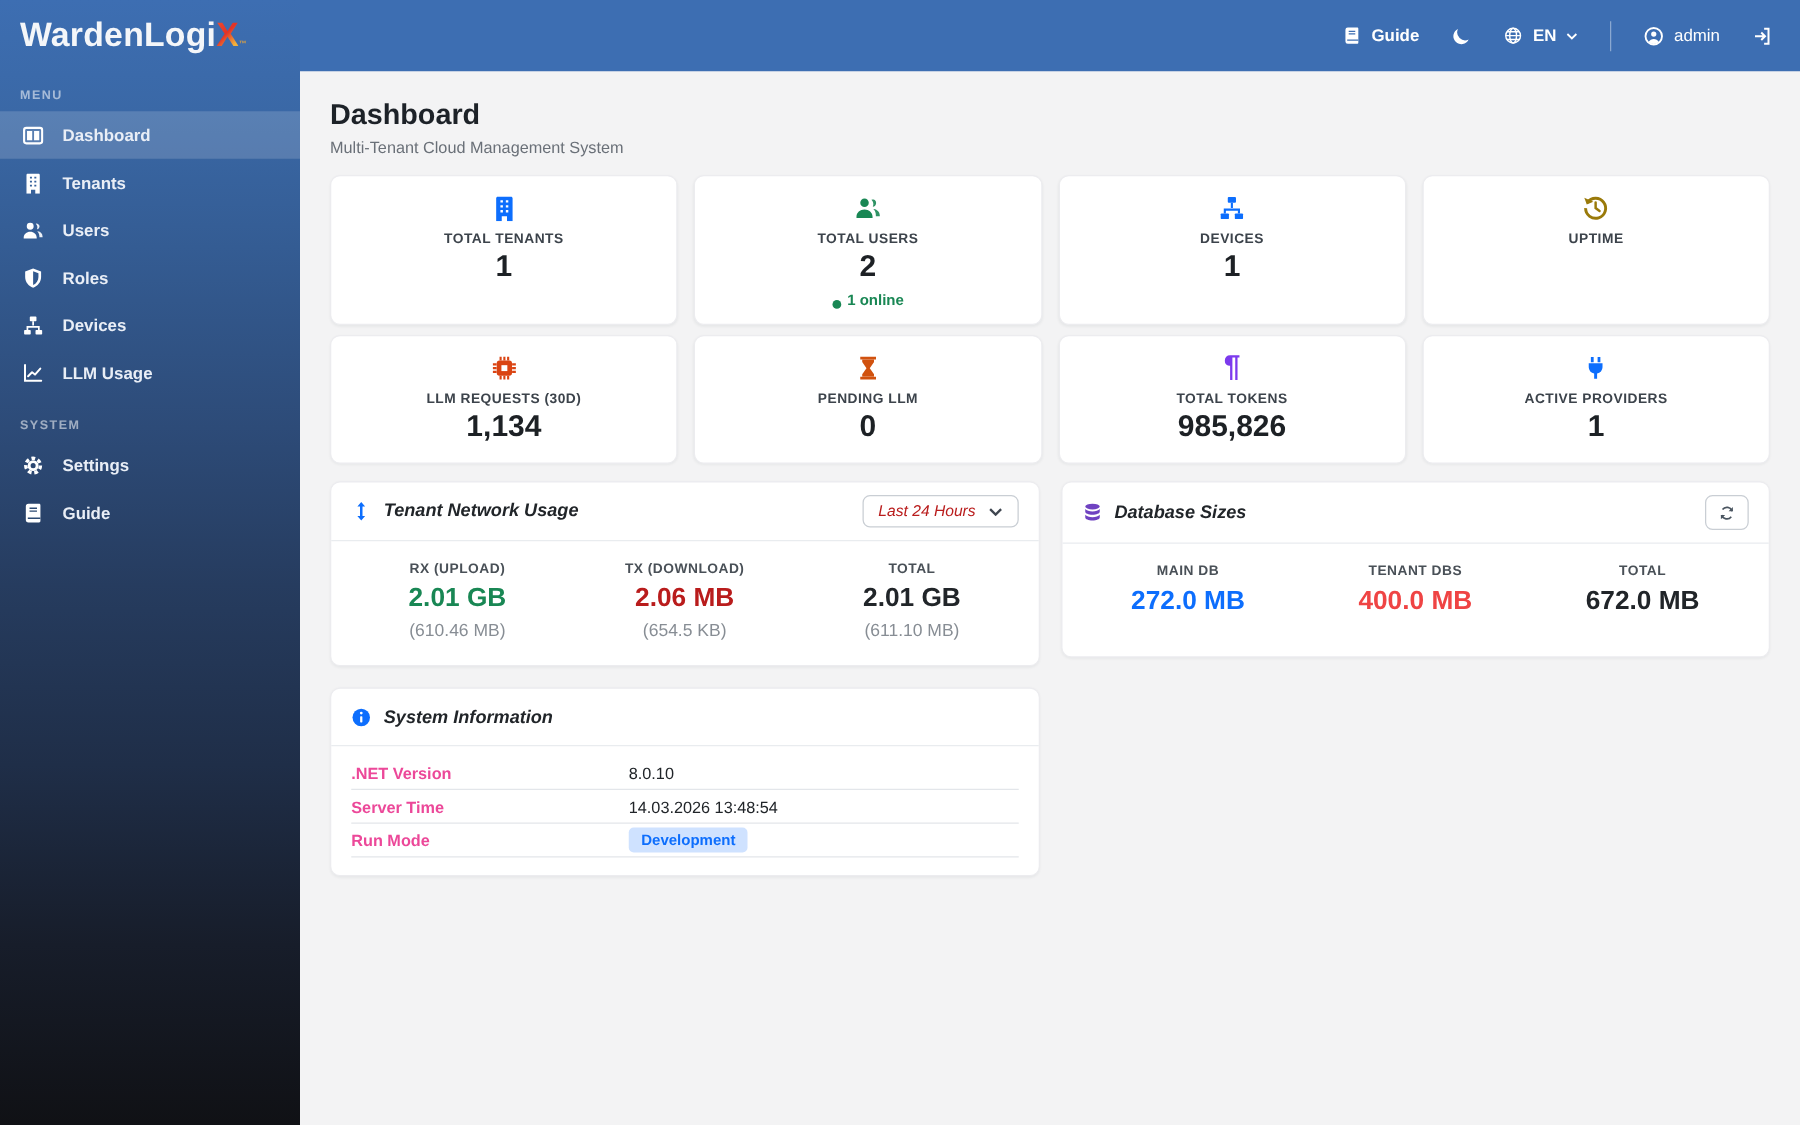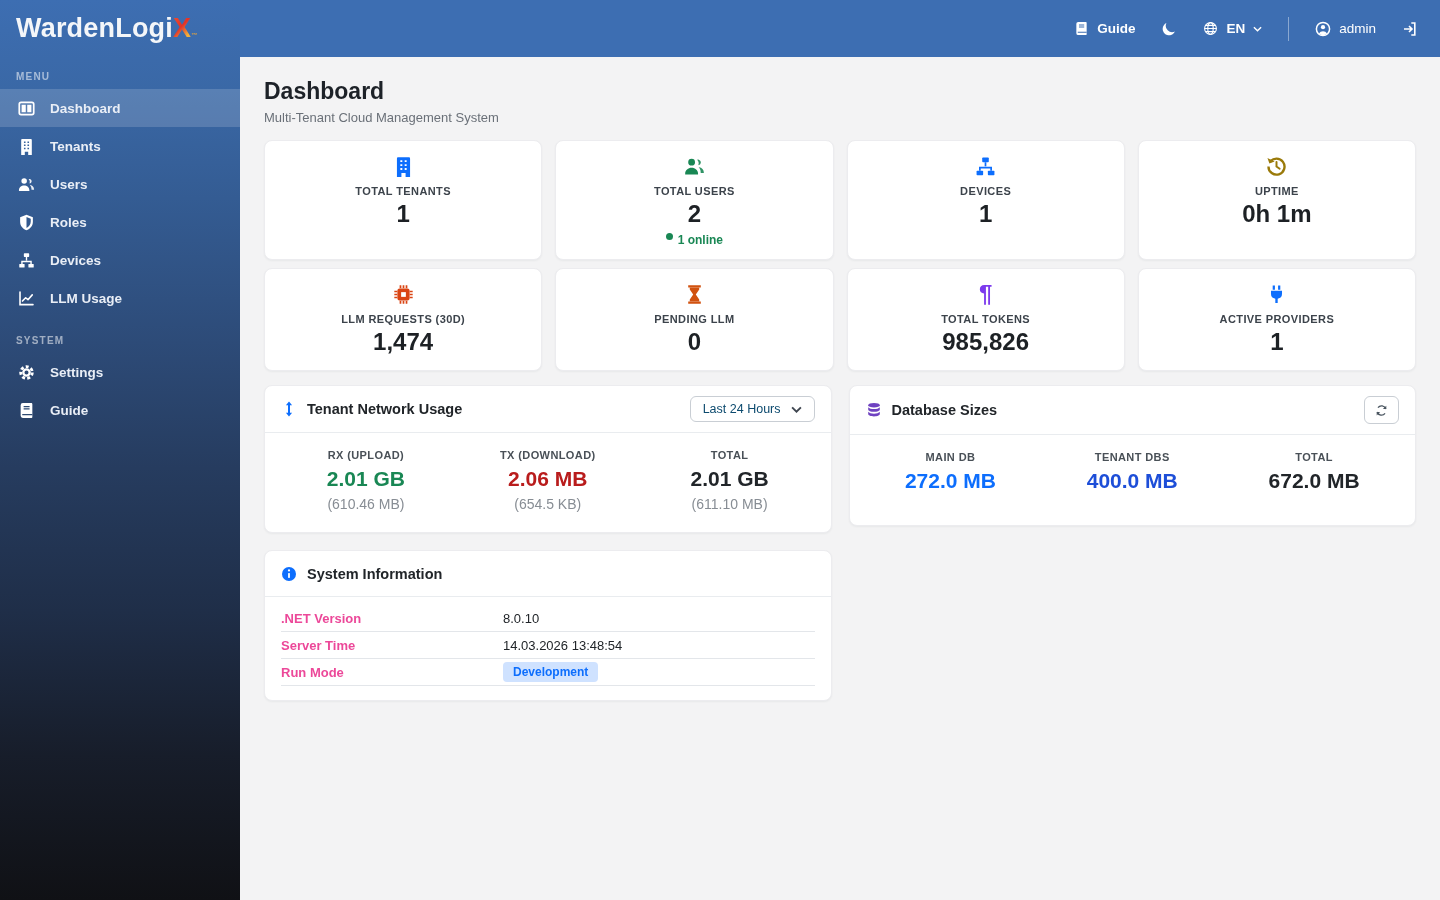--- a/index.html
+++ b/index.html
@@ -47,36 +47,37 @@
   .stats-grid { margin-top:15px; display:grid; grid-template-columns:repeat(4,1fr); grid-template-rows:120px 103px; gap:8px 13px; }
   .card {
     background:#fff; border:1px solid #ececef; border-radius:8px;
     box-shadow:0 1px 2px rgba(20,30,45,.05); text-align:center; padding-top:14px;
   }
   .card .stat-icon { height:22px; display:flex; align-items:center; justify-content:center; }
   .card .stat-icon svg { width:21px; height:21px; }
   .card .stat-icon .glyph { font-size:24px; font-weight:700; line-height:20px; }
   .stat-label { margin-top:8px; font-size:11px; font-weight:700; letter-spacing:.4px; color:#3c434b; }
   .stat-value { margin-top:3px; font-size:24px; font-weight:700; color:#1d2125; }
-  .stat-sub { margin-top:5px; font-size:12px; font-weight:600; color:#198754; display:flex; align-items:flex-start; justify-content:center; gap:5px; }
+  .stat-sub { margin-top:5px; font-size:12px; font-weight:600; color:#198754; display:flex; align-items:flex-end; justify-content:center; gap:5px; }
   .stat-sub .dot { width:7px; height:7px; border-radius:50%; background:#198754; display:inline-block; }
 
   
   .panels-grid { margin-top:14px; display:grid; grid-template-columns:1fr 1fr; gap:17px; align-items:start; }
   .panel { background:#fff; border:1px solid #ececef; border-radius:8px; box-shadow:0 1px 2px rgba(20,30,45,.05); }
   .panel-header {
     display:flex; align-items:center; gap:10px; padding:10px 16px; min-height:46px;
     border-bottom:1px solid #e9ecef;
+    font-style:italic;
   }
   .panel-title { font-size:14.5px; font-weight:600; color:#212529; }
   .panel-header .spacer { flex:1; }
   .panel-header svg.hicon { width:16px; height:16px; display:block; }
   .fake-select {
     display:flex; align-items:center; gap:10px; border:1px solid #c9ced4; border-radius:6px;
-    background:#fff; padding:5px 12px; font-size:12.5px; color:#0c4a6e; cursor:pointer;
+    background:#fff; padding:5px 12px; font-size:12.5px; color:#b91c1c; cursor:pointer;
   }
   .icon-btn {
     width:35px; height:28px; border:1px solid #c9ced4; border-radius:6px; background:#fff;
     display:flex; align-items:center; justify-content:center; cursor:pointer; color:#4a5560;
   }
   .icon-btn svg { width:13px; height:13px; }
 
   .metric-row { display:grid; grid-template-columns:1fr 1fr 1fr; text-align:center; padding:16px 10px 20px; }
   .metric-label { font-size:11px; font-weight:700; letter-spacing:.4px; color:#495057; }
   .metric-value { margin-top:6px; font-size:21px; font-weight:700; }
@@ -281,35 +282,34 @@
 
     <div class="card">
       <div class="stat-icon" style="color: rgb(154, 122, 10);">
         <svg viewBox="0 0 16 16">
             <path fill="none" stroke="currentColor" stroke-width="1.8" d="M3 4.6A6.1 6.1 0 1 1 1.9 8"></path>
             <path fill="currentColor" d="M1.1 1.6l1.5 4.2 4-1.7z"></path>
             <path fill="none" stroke="currentColor" stroke-width="1.5" stroke-linecap="round" d="M8 4.6V8l2.4 1.7"></path>
           </svg>
       </div>
       <div class="stat-label">UPTIME</div>
-      <div class="stat-value">0h 1m</div>
     </div>
 
     <div class="card">
       <div class="stat-icon" style="color: rgb(218, 68, 19);">
         <svg viewBox="0 0 16 16">
             <g stroke="currentColor" stroke-width="1.3">
               <rect x="4" y="4" width="8" height="8" rx="1" fill="currentColor"></rect>
               <path d="M5.7 1v2.3M8 1v2.3M10.3 1v2.3M5.7 12.7V15M8 12.7V15M10.3 12.7V15M1 5.7h2.3M1 8h2.3M1 10.3h2.3M12.7 5.7H15M12.7 8H15M12.7 10.3H15"></path>
             </g>
             <rect x="6.2" y="6.2" width="3.6" height="3.6" fill="#fff"></rect>
           </svg>
       </div>
       <div class="stat-label">LLM REQUESTS (30D)</div>
-      <div class="stat-value">1,474</div>
+      <div class="stat-value">1,134</div>
     </div>
 
     <div class="card">
       <div class="stat-icon" style="color: rgb(209, 82, 15);">
         <svg viewBox="0 0 16 16">
             <path fill="currentColor" d="M3.2 1h9.6v1.7H3.2zM3.2 13.3h9.6V15H3.2zM4.4 2.9h7.2v1.3L9 8l2.6 3.8v1.3H4.4v-1.3L7 8 4.4 4.2z"></path>
           </svg>
       </div>
       <div class="stat-label">PENDING LLM</div>
       <div class="stat-value">0</div>
@@ -388,21 +388,21 @@
             </svg>
         </button>
       </div>
       <div class="metric-row db-body">
         <div>
           <div class="metric-label">MAIN DB</div>
           <div class="metric-value" style="color: rgb(13, 110, 253);">272.0 MB</div>
         </div>
         <div>
           <div class="metric-label">TENANT DBS</div>
-          <div class="metric-value" style="color: #1d4ed8;">400.0 MB</div>
+          <div class="metric-value" style="color: #ef4444;">400.0 MB</div>
         </div>
         <div>
           <div class="metric-label">TOTAL</div>
           <div class="metric-value" style="color: rgb(33, 37, 41);">672.0 MB</div>
         </div>
       </div>
     </div>
   </section>
 
   <section class="sysinfo-grid">

